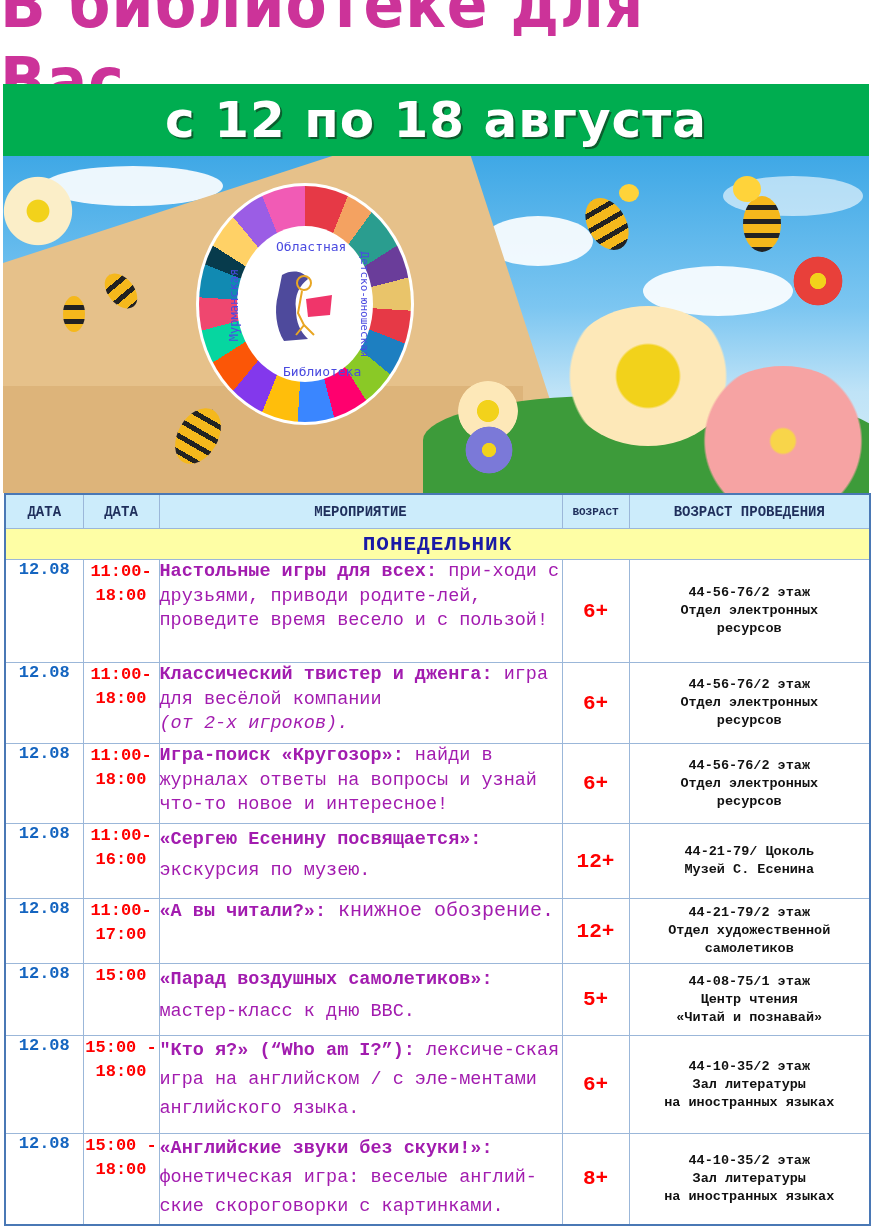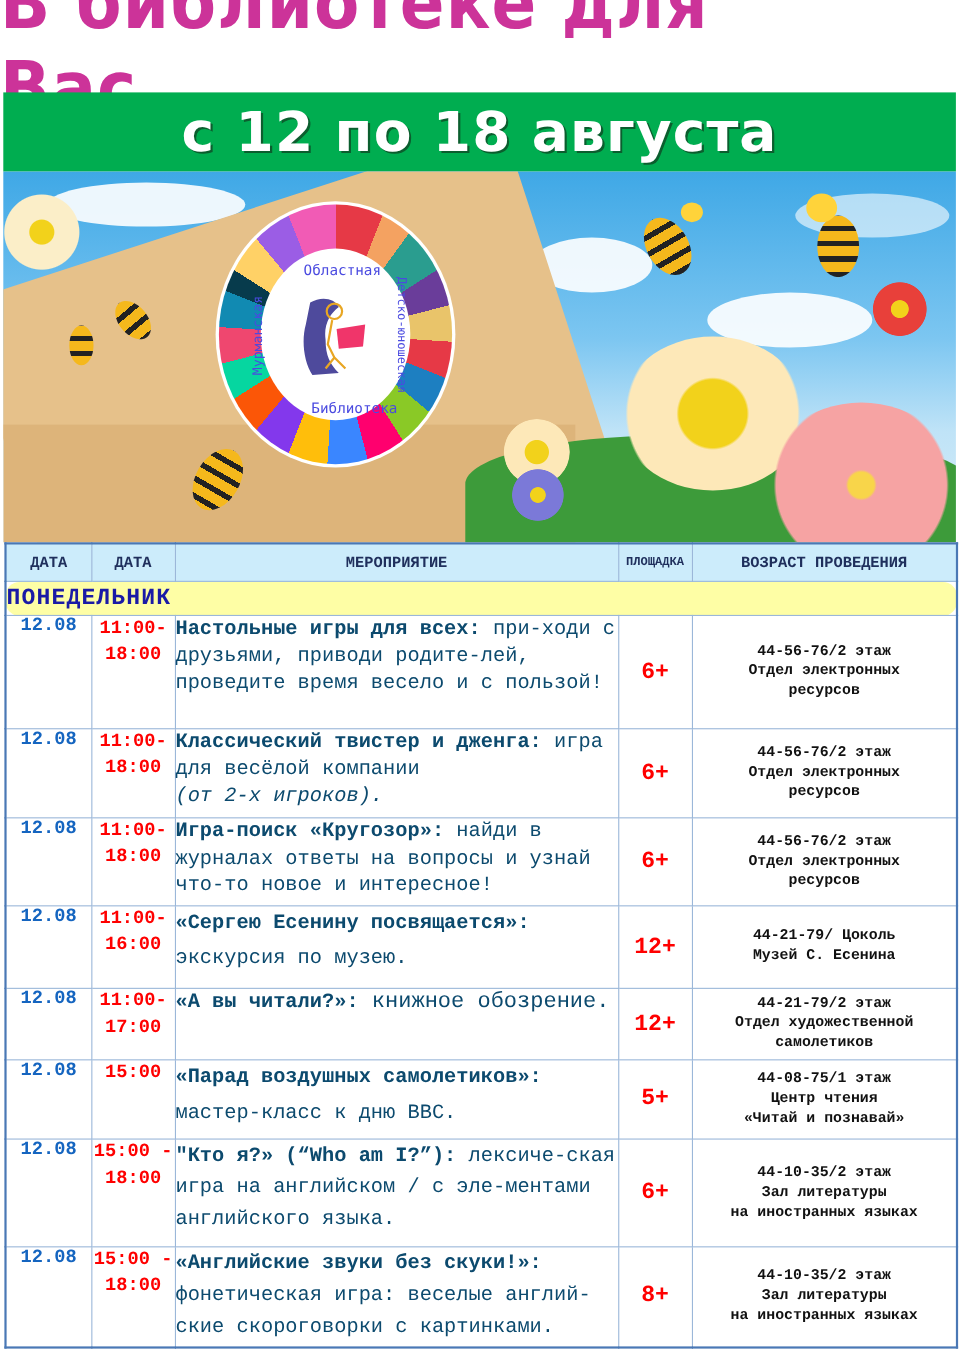--- a/index.html
+++ b/index.html
@@ -26,24 +26,24 @@
     background:conic-gradient(#e63946 0 6%,#f4a261 6% 10%,#2a9d8f 10% 16%,#6a3d9a 16% 21%,#e9c46a 21% 26%,#e63946 26% 31%,#1d7fc1 31% 36%,#8ac926 36% 41%,#ff006e 41% 46%,#3a86ff 46% 51%,#ffbe0b 51% 56%,#8338ec 56% 61%,#fb5607 61% 66%,#06d6a0 66% 71%,#ef476f 71% 76%,#118ab2 76% 81%,#073b4c 81% 84%,#ffd166 84% 89%,#9b5de5 89% 94%,#f15bb5 94% 100%); }
   .ring-inner { position:absolute; left:38px; top:40px; width:136px; height:156px; border-radius:50%; background:#ffffff; }
   .logo-text { position:absolute; font-family:"DejaVu Sans Mono", monospace; color:#4a4ae0; font-size:13px; white-space:nowrap; }
   .logo-fig { position:absolute; left:75px; top:83px; width:62px; height:74px; }
 
   table.sched { position:absolute; left:4px; top:493px; width:865px; border-collapse:collapse; table-layout:fixed; }
   table.sched td, table.sched th { border:1px solid #9bb7d9; padding:0; }
   table.sched { border:2px solid #4a78b5;font-family:Liberation Mono, monospace; }
   th { background:#ccecfb; height:33px; color:#1f2f5c; font-weight:bold; font-size:14px; }
   th.age { font-size:11px; }
-  .dayrow td { background:#fefea5; height:30px; text-align:left; color:#1a1aa6; font-weight:bold; font-size:21px; letter-spacing:1px;border-radius:13px; }
+  .dayrow td { background:#fefea5; height:30px; text-align:center; color:#1a1aa6; font-weight:bold; font-size:21px; letter-spacing:1px; }
   td.date { color:#1565c0; font-weight:bold; font-size:17px; text-align:center; vertical-align:top; padding-top:4px; }
   td.time { color:#ff0000; font-weight:bold; font-size:17px; text-align:center; vertical-align:top; padding-top:4px; line-height:24px; }
-  td.event { vertical-align:top; padding:3px 4px 4px 6px; font-size:18.5px; line-height:24.5px; color:#0c4a6e; }
+  td.event { vertical-align:top; padding:3px 4px 4px 6px; font-size:18.5px; line-height:24.5px; color:#a21caf; }
   td.event b { font-weight:bold; }
   td.event i { font-style:italic; }
   td.age { color:#ff0000; font-weight:bold; font-size:21px; text-align:center; vertical-align:middle; }
   td.place { text-align:center; vertical-align:middle; font-weight:bold; font-size:13.5px; line-height:18px; color:#111; }
 </style>
 </head>
 <body>
 
 <div class="title">
   <span>В библиотеке для Вас</span>
@@ -97,21 +97,21 @@
       <col style="width:76px">
       <col style="width:403px">
       <col style="width:67px">
       <col style="width:241px">
   </colgroup>
   <thead>
     <tr>
       <th>ДАТА</th>
       <th>ДАТА</th>
       <th>МЕРОПРИЯТИЕ</th>
-      <th class="age">ПЛОЩАДКА</th>
+      <th class="age">ВОЗРАСТ</th>
       <th>ВОЗРАСТ ПРОВЕДЕНИЯ</th>
     </tr>
   </thead>
   <tbody>
     <tr class="dayrow">
       <td colspan="5">ПОНЕДЕЛЬНИК</td>
     </tr>
 
     <tr style="height:103px">
       <td class="date">12.08</td>

